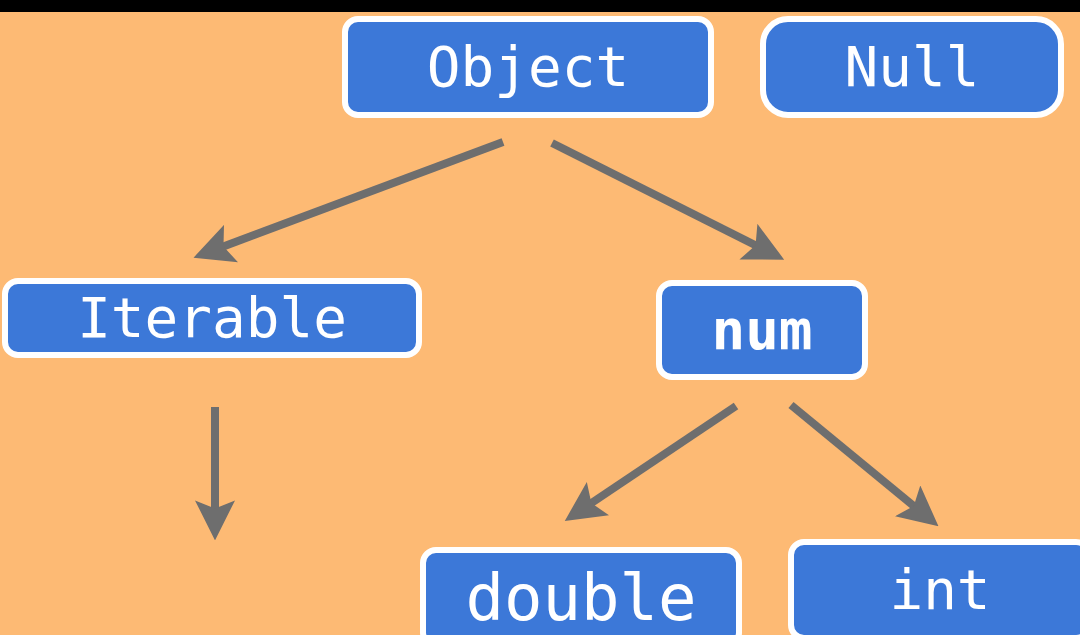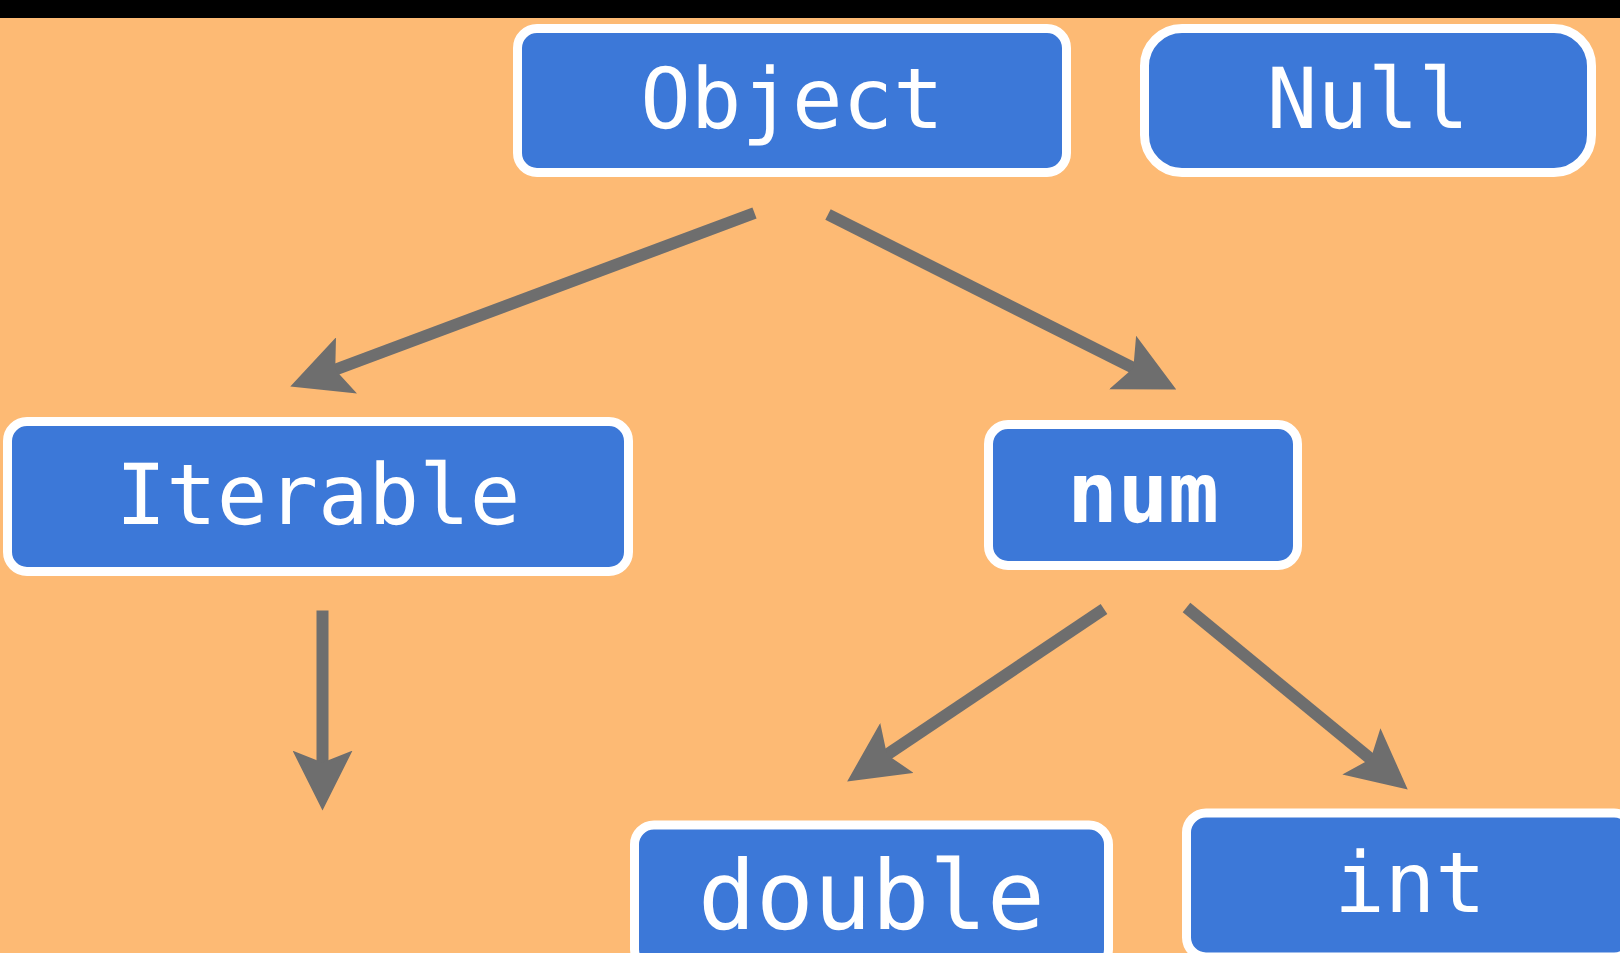--- a/index.html
+++ b/index.html
@@ -67,21 +67,21 @@
   </svg>
 
   <div class="node" style="left: 342px; top: 4px; width: 372px; height: 102px; font-size: 56px; background: rgb(60, 120, 216); border-color: rgb(255, 255, 255); color: rgb(255, 255, 255);">
     <span class="node-label">Object</span>
   </div>
 
   <div class="node" style="left: 760px; top: 4px; width: 304px; height: 102px; font-size: 56px; background: rgb(60, 120, 216); border-color: rgb(255, 255, 255); color: rgb(255, 255, 255); border-radius: 28px;">
     <span class="node-label">Null</span>
   </div>
 
-  <div class="node" style="left: 2px; top: 266px; width: 420px; height: 106px; font-size: 56px; background: rgb(60, 120, 216); border-color: rgb(255, 255, 255); color: rgb(255, 255, 255);">
+  <div class="node" style="left: 2px; top: 266px; width: 420px; height: 80px; font-size: 56px; background: rgb(60, 120, 216); border-color: rgb(255, 255, 255); color: rgb(255, 255, 255);">
     <span class="node-label">Iterable</span>
   </div>
 
   <div class="node" style="left: 656px; top: 268px; width: 212px; height: 100px; font-size: 56px; background: rgb(60, 120, 216); border-color: rgb(255, 255, 255); color: rgb(255, 255, 255); font-weight: bold;">
     <span class="node-label">num</span>
   </div>
 
 
   <div class="node" style="left: 420px; top: 535px; width: 322px; height: 102px; font-size: 64px; background: rgb(60, 120, 216); border-color: rgb(255, 255, 255); color: rgb(255, 255, 255);">
     <span class="node-label">double</span>

